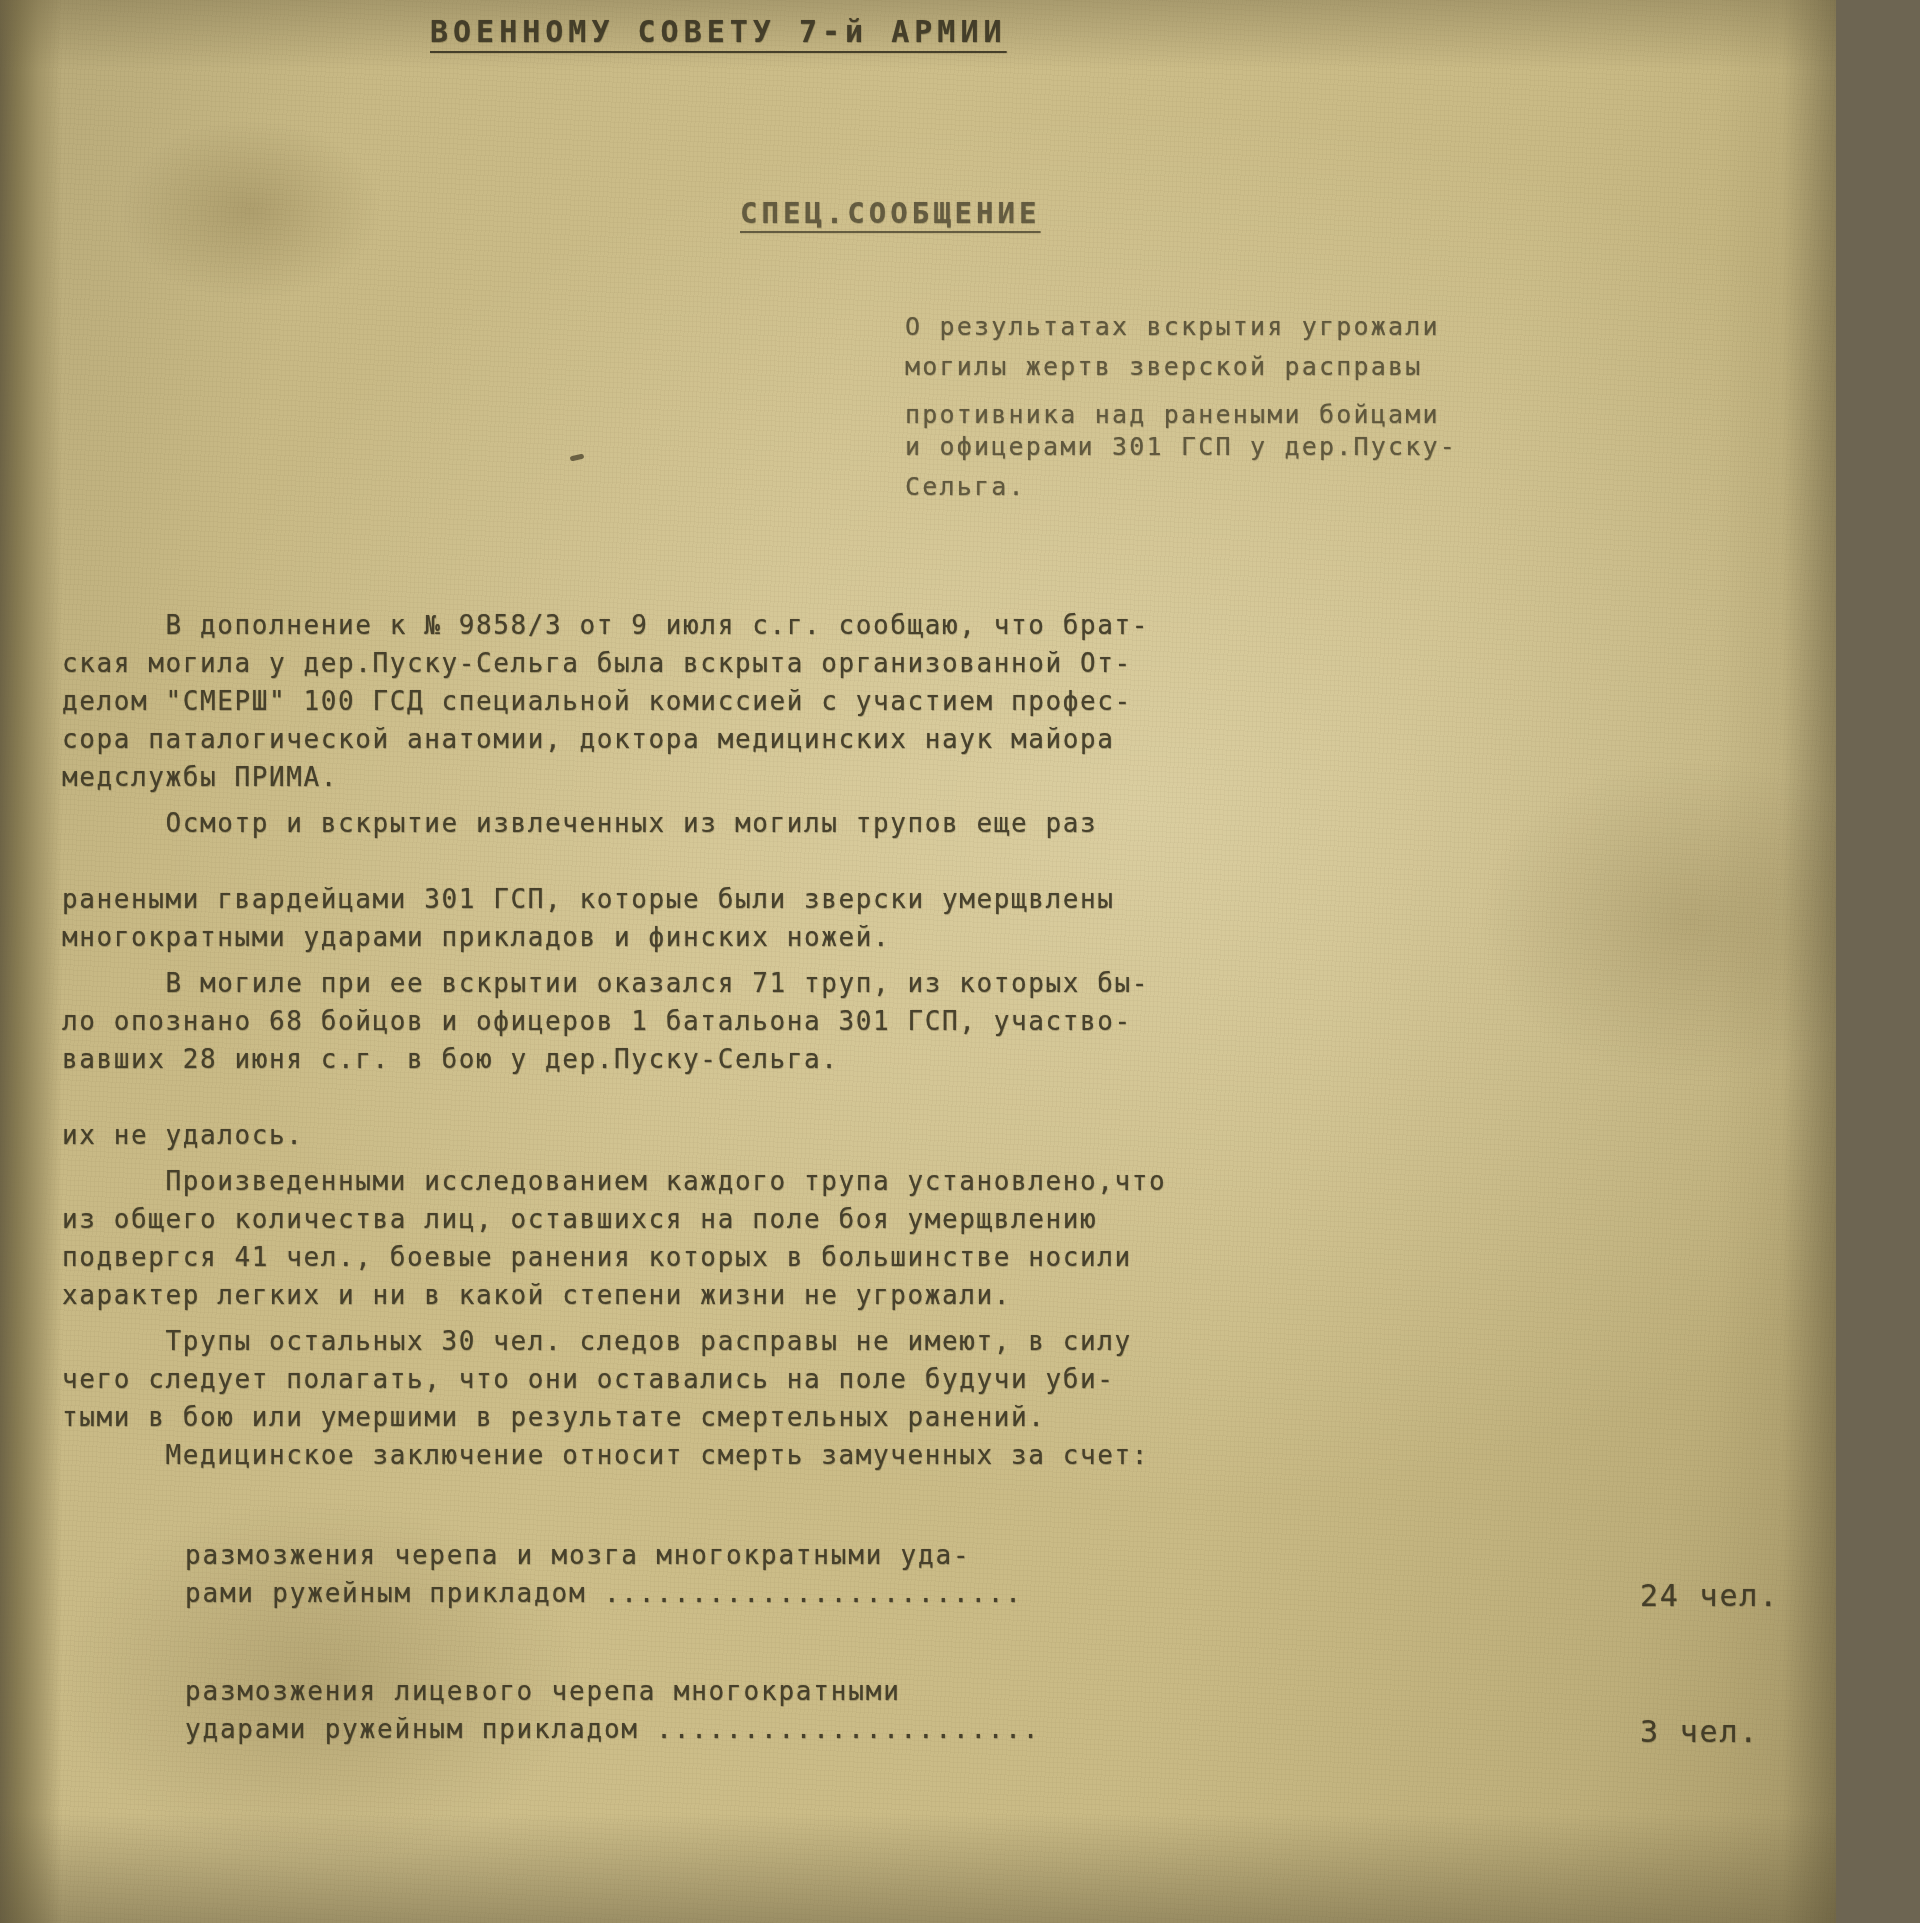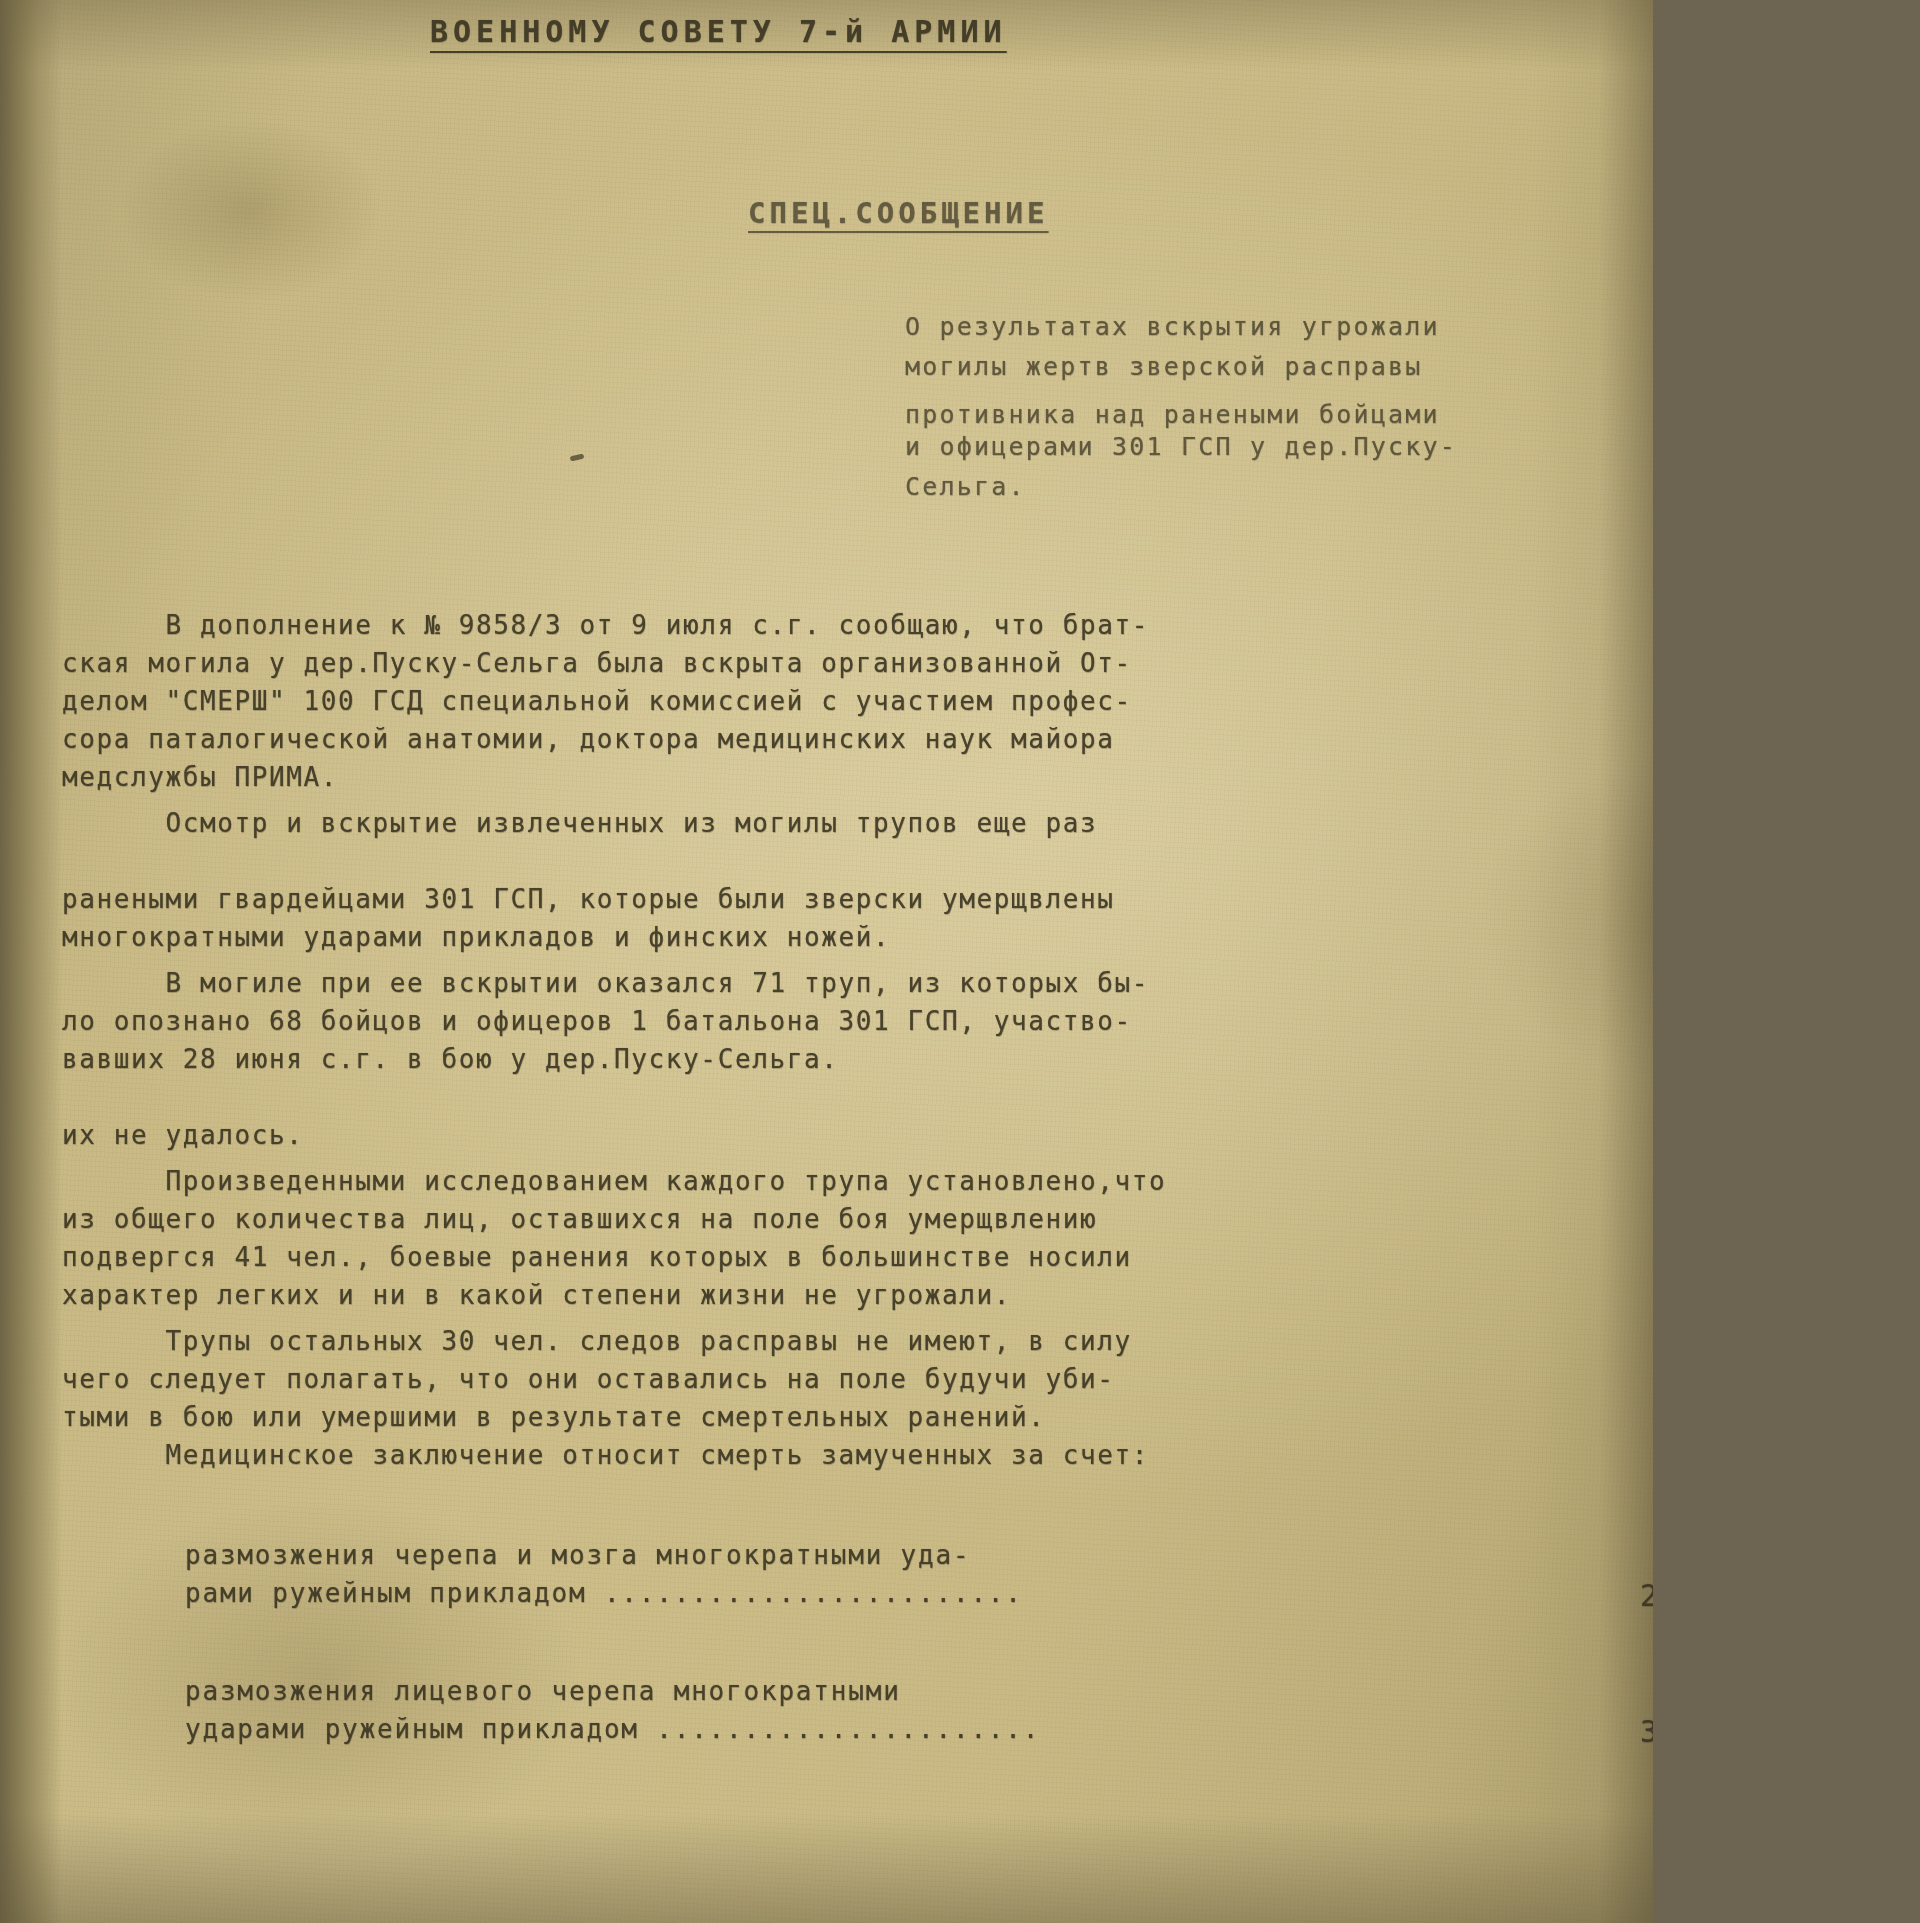--- a/index.html
+++ b/index.html
@@ -10,21 +10,21 @@
   body {
     width: 1920px;
     height: 1923px;
     overflow: hidden;
     font-family: "DejaVu Sans Mono", monospace;
   }
 
   
   #sheet {
     position: relative;
-    width: 1653px;
+    width: 1836px;
     height: 1923px;
     background:
       radial-gradient(ellipse 1400px 1000px at 62% 42%, rgba(255,248,218,0.30) 0%, rgba(255,248,218,0.0) 70%),
       linear-gradient(105deg, #b6a878 0%, #c8b985 16%, #cdbe8a 40%, #c9ba85 68%, #bdae7a 88%, #a89a69 100%);
     overflow: hidden;
   }
   
   #grain {
     position: absolute;
     inset: 0;
@@ -95,21 +95,20 @@
   #title-spec {
     top: 196px;
     left: 740px;
     font-size: 29px;
     font-weight: bold;
     letter-spacing: 4px;
     text-decoration: underline;
     text-underline-offset: 8px;
     text-decoration-thickness: 2px;
     opacity: .78;
-    margin-left: 8px;
   }
   .subj {
     left: 905px;
     font-size: 25px;
     letter-spacing: 2.2px;
     opacity: .82;
   }
   .subj.l0 { top: 312px; }
   .subj.l1 { top: 352px; }
   .subj.l2 { top: 400px; }

